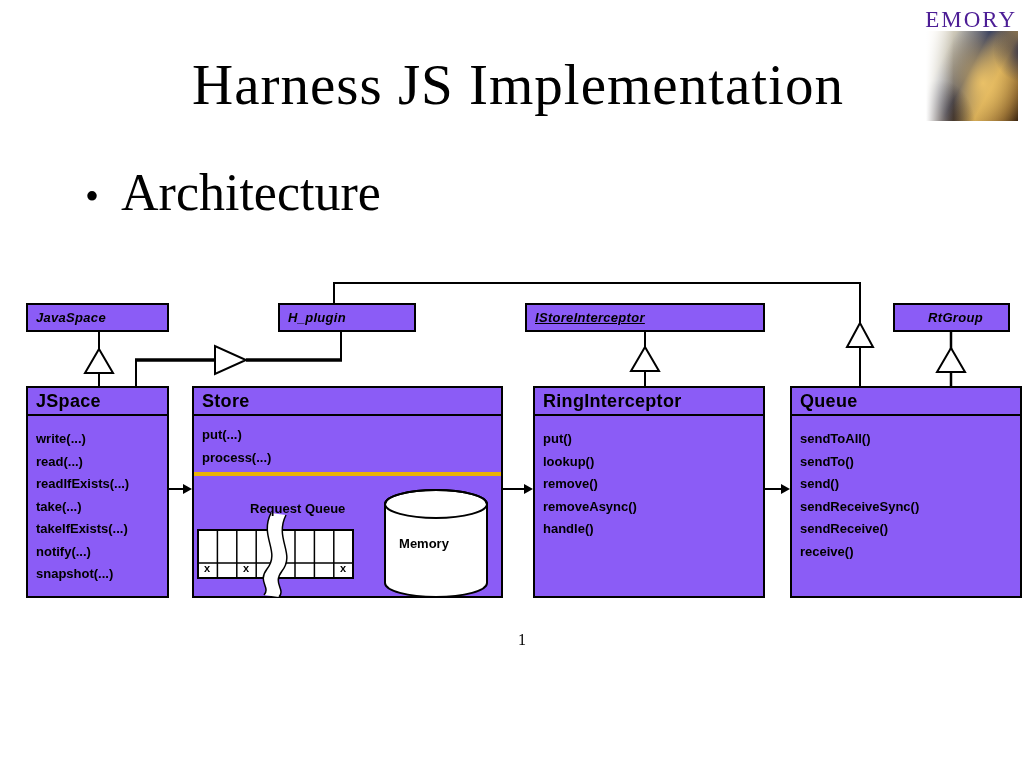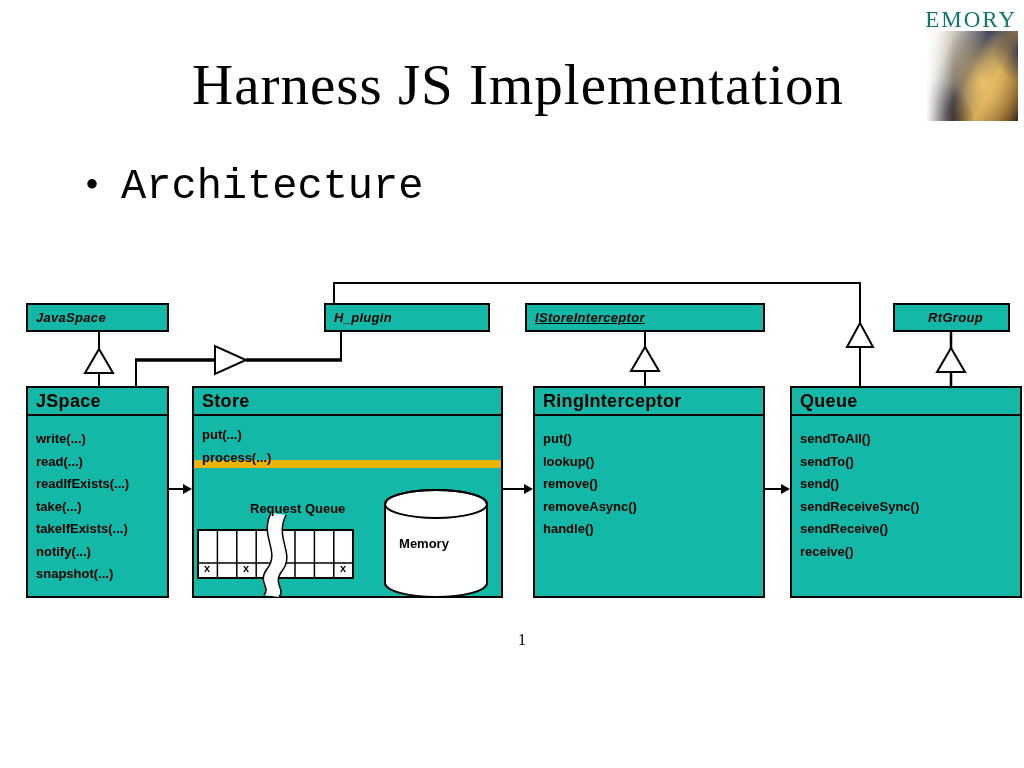--- a/index.html
+++ b/index.html
@@ -10,61 +10,61 @@
   .abs{position:absolute;}
 
   
   .slide-title{
     left:0;top:54px;width:1024px;text-align:center;
     font-family:"Liberation Serif",serif;font-size:57px;font-weight:400;
     letter-spacing:1px;line-height:1.1;white-space:nowrap;padding-left:6px;
   }
   .bullet-row{left:85px;top:156px;display:flex;align-items:baseline;}
   .bullet-glyph{font-family:"Liberation Serif",serif;font-size:40px;}
-  .bullet-label{font-family:Liberation Mono, monospace;font-size:42px;margin-left:22px;margin-top:7px;}
+  .bullet-label{font-family:Liberation Serif, serif;font-size:52px;margin-left:22px;margin-top:7px;}
   .page-number{
     left:502px;top:631px;width:40px;text-align:center;
     font-family:"Liberation Serif",serif;font-size:16px;
   }
 
   
   .logo{left:903px;top:5px;width:117px;height:116px;}
   .logo-wordmark{
     position:absolute;top:2px;right:3px;width:114px;text-align:right;
     font-family:"Liberation Serif",serif;font-size:23px;letter-spacing:2px;
-    color:#0f766e;
+    color:#4c1d95;
   }
   .logo-photo{
     position:absolute;right:2px;top:26px;width:92px;height:90px;
     background:
       linear-gradient(90deg,#ffffff,rgba(255,255,255,0) 30%),
       radial-gradient(ellipse 58px 78px at 15% 108%,rgba(40,22,8,0.95),rgba(40,22,8,0) 62%),
       radial-gradient(circle 46px at 108% 22%,rgba(24,32,74,0.9),rgba(24,32,74,0) 70%),
       radial-gradient(ellipse 64px 84px at 62% 58%,rgba(238,196,104,0.95),rgba(238,196,104,0) 70%),
       linear-gradient(118deg,#f5f2ea 5%,#c9c4b4 22%,#273460 46%,#caa14f 68%,#7a5423 88%,#3a2410 100%);
   }
 
   
   .ibox,.cbox{
-    position:absolute;box-sizing:border-box;border:2px solid #000;background:#14b8a6;
+    position:absolute;box-sizing:border-box;border:2px solid #000;background:#8b5cf6;
   }
   .ibox{top:303px;height:29px;display:flex;align-items:center;padding-left:8px;}
   .iname{
     font-size:13px;font-weight:700;font-style:italic;letter-spacing:.3px;white-space:nowrap;
   }
   .cbox{top:386px;height:212px;}
   .cname{
     box-sizing:border-box;height:28px;border-bottom:2px solid #000;
     padding-left:8px;display:flex;align-items:center;
     font-size:18px;font-weight:700;letter-spacing:.3px;
   }
   .cmethods{padding:12px 8px 0 8px;}
   .cmethods .m{font-size:13px;font-weight:700;line-height:22.5px;white-space:nowrap;}
   .store-methods{
-    box-sizing:border-box;height:52px;border-bottom:8px solid #eab308;
+    box-sizing:border-box;height:60px;border-bottom:4px solid #eab308;
     padding:8px 8px 0 8px;
   }
 
   
   .rq-label{left:202px;top:501px;font-size:13px;font-weight:700;z-index:4;margin-left:48px;}
   .mem-label{left:385px;top:536px;width:78px;text-align:center;font-size:13px;font-weight:700;z-index:4;}
   .qx{position:absolute;top:562px;width:20px;text-align:center;font-size:11px;font-weight:700;z-index:4;}
 
   .connector-svg{position:absolute;left:0;top:0;z-index:3;pointer-events:none;}
   .boxes-layer{position:absolute;left:0;top:0;z-index:2;}
@@ -84,21 +84,21 @@
   <div class="logo-photo"></div>
 </div>
 
 <div class="abs page-number">1</div>
 
 <div class="boxes-layer">
 
   <div class="ibox" style="left:26px;width:143px;">
     <span class="iname">JavaSpace</span>
   </div>
-  <div class="ibox" style="left:278px;width:166px;margin-left:46px;">
+  <div class="ibox" style="left:278px;width:138px;">
     <span class="iname">H_plugin</span>
   </div>
   <div class="ibox" style="left:525px;width:240px;text-decoration:underline;">
     <span class="iname">IStoreInterceptor</span>
   </div>
   <div class="ibox" style="left:893px;width:117px;justify-content:center;">
     <span class="iname">RtGroup</span>
   </div>
 
   <div class="cbox" style="left:26px;width:143px;">

